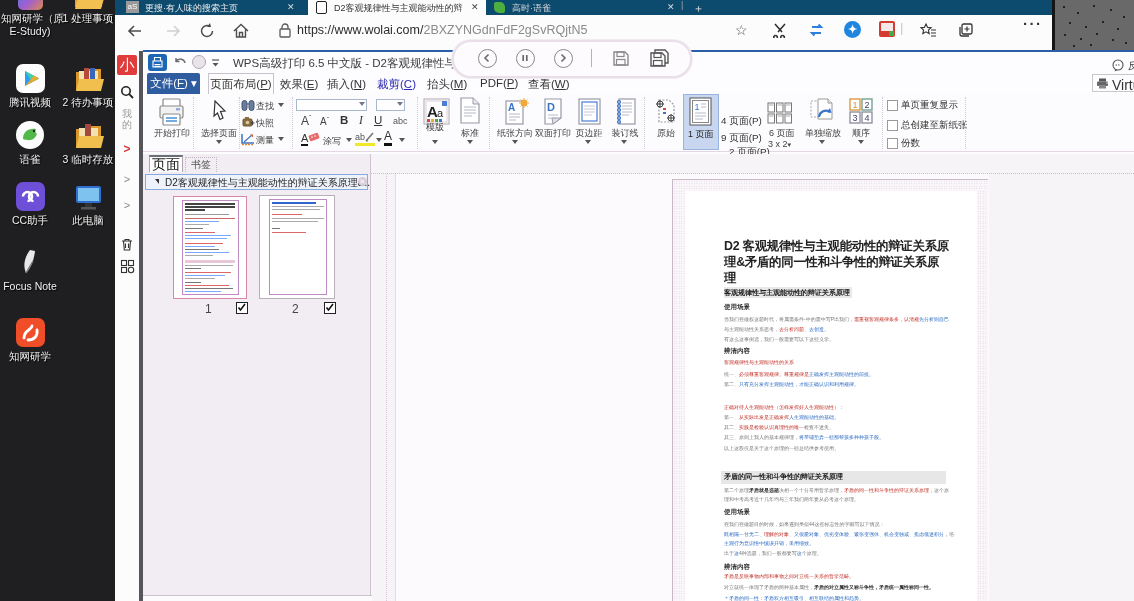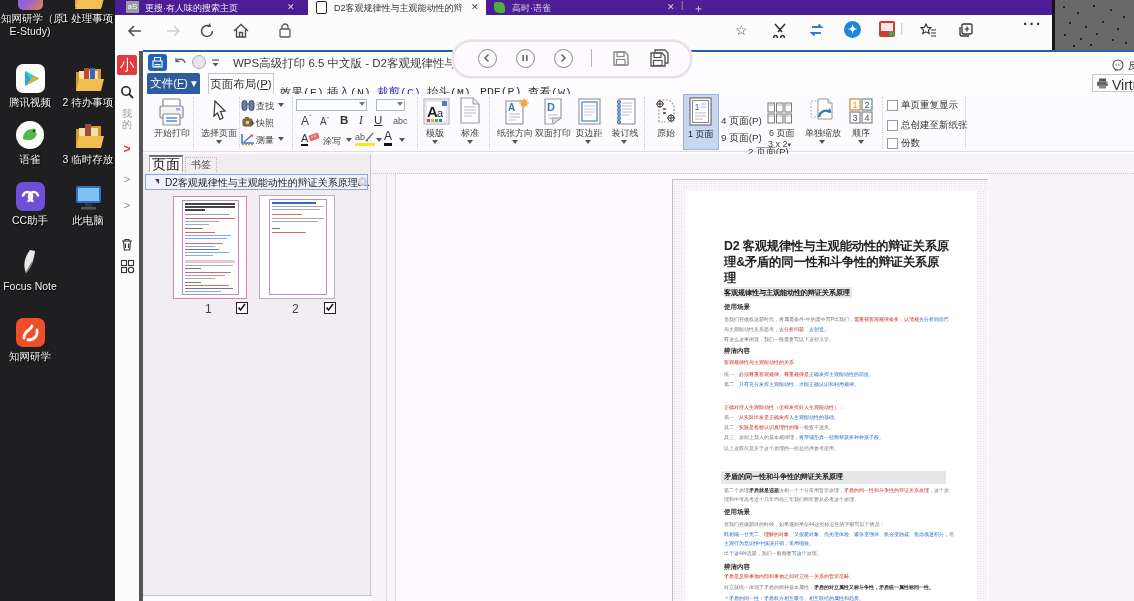--- a/index.html
+++ b/index.html
@@ -4,40 +4,40 @@
 html,body{margin:0;padding:0;}
 body{width:1134px;height:601px;overflow:hidden;position:relative;font-family:"Liberation Sans",sans-serif;background:#fff;}
 .ab{position:absolute;}
 .nw{white-space:nowrap;}
 
 #desktop{left:0;top:0;width:115px;height:601px;background:#1f1f21;overflow:hidden;}
 .dicon{position:absolute;width:58px;text-align:center;}
 .dicon .ic{margin:0 auto;width:33px;height:33px;position:relative;}
 .dicon .lb{color:#f0f0f0;font-size:10.5px;line-height:13px;margin-top:1px;text-shadow:1px 1px 1px #000;white-space:nowrap;}
 
-#tabbar{left:115px;top:0;width:937px;height:15px;background:#4c1d95;overflow:hidden;}
+#tabbar{left:115px;top:0;width:937px;height:15px;background:#0c4a6e;overflow:hidden;}
 .tab{position:absolute;top:0;height:15px;font-size:9px;color:#ececec;overflow:hidden;}
 .tabx{position:absolute;top:2px;font-size:9px;color:#d8d8d8;}
 
 #btoolbar{left:115px;top:15px;width:937px;height:36px;background:#fcfcfc;}
 .bicon{position:absolute;color:#4d4d4d;font-size:14px;line-height:20px;}
 
 #darkblock{left:1052px;top:0;width:82px;height:51px;background:#696969;border-left:3px solid #151515;box-sizing:border-box;}
 
 #minisb{left:115px;top:51px;width:24px;height:550px;background:#fdfcfd;border-right:4px solid #56565a;box-sizing:content-box;overflow:hidden;}
 .msi{position:absolute;left:0;width:24px;text-align:center;}
 
 #wps{left:143px;top:50px;width:991px;height:551px;background:#fdfcfe;border-top:2px solid #2b5fa8;box-sizing:border-box;overflow:hidden;}
 
 #wtitle{left:0;top:0px;width:991px;height:21px;}
 #wtitle .t{position:absolute;left:90px;top:4px;font-size:11.5px;color:#3a3a3a;}
 #printbtn{position:absolute;left:5px;top:2px;width:19px;height:17px;background:#1d66b5;border-radius:3px;}
 
 #wmenu{left:0;top:21px;width:991px;height:21px;font-size:11.5px;color:#333;}
-.mi{position:absolute;top:12px;font-family:Liberation Mono, monospace;}
+.mi{position:absolute;top:4px;}
 #filebtn{position:absolute;left:4px;top:0px;width:53px;height:21px;background:#2e5c9e;color:#fff;font-size:11.5px;text-align:center;line-height:21px;border-radius:2px 2px 0 0;}
 #acttab{position:absolute;left:65px;top:0px;width:64px;height:21px;background:#fdfdfe;border:1px solid #c9c2cc;border-bottom:none;text-align:center;line-height:21px;}
 
 #wtb{left:0;top:42px;width:991px;height:57px;background:#fcfbfd;border-bottom:1px solid #e2d8e4;box-sizing:content-box;font-size:9px;color:#3f3f3f;}
 .sep{position:absolute;top:3px;height:52px;border-left:1px dotted #d5c8d6;}
 .wlab{position:absolute;text-align:center;font-size:9px;color:#3f3f3f;}
 .dar{position:absolute;width:0;height:0;border-left:3px solid transparent;border-right:3px solid transparent;border-top:4px solid #555;}
 .band{background-color:#faf7fa;background-image:radial-gradient(#dcc9dc 0.55px,transparent 0.65px);background-size:2.5px 2.5px;}
 .h2{font-size:7.2px;font-weight:bold;color:#222;white-space:nowrap;letter-spacing:-0.2px;}
 .h3{font-size:6.5px;font-weight:bold;color:#333;white-space:nowrap;}
@@ -165,20 +165,21 @@
       <path d="M15.5 10 a5.5 5.5 0 1 1 -2.2-4.4" stroke="#4d4d4d" stroke-width="1.5" fill="none"></path>
       <path d="M13 2 l1 4 -4 0z" fill="#4d4d4d"></path>
     </svg>
   <svg class="ab" style="left:116px;top:6px;" width="20" height="20" viewBox="0 0 20 20">
       <path d="M3 10 L10 3.5 L17 10 M5.5 8.5 V16 h9 V8.5 M8.5 16 v-4.5 h3 V16" stroke="#4d4d4d" stroke-width="1.4" fill="none"></path>
     </svg>
   <svg class="ab" style="left:162px;top:7px;" width="16" height="17" viewBox="0 0 16 17">
       <rect x="3" y="7" width="10" height="8" rx="1" stroke="#5a5a5a" fill="none" stroke-width="1.3"></rect>
       <path d="M5 7 V5 a3 3 0 0 1 6 0 V7" stroke="#5a5a5a" fill="none" stroke-width="1.3"></path>
     </svg>
+  <div class="ab nw" style="left:182px;top:8px;font-size:12.5px;color:#2c2c2c;">https://www.wolai.com/<span style="color:#8a8a8a;">2BXZYNGdnFdF2gSvRQjtN5</span></div>
   <div class="bicon" style="left:620px;top:5px;">☆</div>
   <svg class="ab" style="left:657px;top:7px;" width="16" height="16" viewBox="0 0 16 16">
       <path d="M13 2 L6 10 M3 2 l7 8 M3.5 13.5 a1.8 1.8 0 1 0 .1 0 M10.5 13.5 a1.8 1.8 0 1 0 .1 0" stroke="#2e2e2e" stroke-width="1.5" fill="none"></path>
     </svg>
   <svg class="ab" style="left:693px;top:7px;" width="17" height="16" viewBox="0 0 17 16">
       <path d="M4 5 h9 l-2.5-2.5 M13 11 H4 l2.5 2.5" stroke="#2f7ede" stroke-width="2" fill="none"></path>
     </svg>
   <div class="ab" style="left:729px;top:6px;width:17px;height:17px;border-radius:50%;background:#1f86e0;color:#fff;font-size:11px;font-weight:bold;text-align:center;line-height:17px;">✦</div>
   <div class="ab" style="left:764px;top:6px;width:16px;height:16px;background:#d43a2f;border-radius:2px;">
       <span style="position:absolute;left:2px;top:2px;width:12px;height:8px;background:#f6e8e6;"></span>
@@ -352,21 +353,21 @@
         <rect x="1" y="1" width="25" height="25" stroke="#b0a8b0" fill="#fdfdfd"></rect>
         <rect x="3" y="3" width="21" height="21" stroke="#d8d0d8" fill="#fff"></rect>
         <text x="4" y="19" font-size="15" font-weight="bold" fill="#222">A</text>
         <text x="14" y="19" font-size="11" fill="#222">a</text>
         <rect x="19" y="3" width="5" height="5" fill="#4a7dd8"></rect>
         <rect x="4" y="21" width="3" height="3" fill="#d84a3a"></rect>
         <rect x="8" y="21" width="3" height="3" fill="#e8a83a"></rect>
         <rect x="12" y="21" width="3" height="3" fill="#4aa84a"></rect>
         <rect x="16" y="21" width="3" height="3" fill="#3a74c8"></rect>
       </svg>
-    <div class="wlab" style="left:277px;top:33px;width:30px;">模版</div>
+    <div class="wlab" style="left:277px;top:27px;width:30px;">模版</div>
     <div class="dar" style="left:289px;top:46px;"></div>
 
     <svg class="ab" style="left:317px;top:3px;" width="20" height="27" viewBox="0 0 20 27">
         <path d="M1 1 h12 l6 6 v19 h-18z" fill="#fff" stroke="#9a9aa8" stroke-width="1.2"></path>
         <path d="M13 1 v6 h6" fill="#e8e8f0" stroke="#9a9aa8"></path>
         <path d="M4 10 h12 M4 13 h12 M4 16 h12 M4 19 h8" stroke="#b8b8c8" stroke-width="1"></path>
       </svg>
     <div class="wlab" style="left:312px;top:33px;width:30px;">标准</div>
     <div class="dar" style="left:324px;top:46px;"></div>
     <div class="sep" style="left:346px;"></div>
@@ -432,21 +433,21 @@
 
     <div class="ab" style="left:540px;top:0px;width:36px;height:56px;background:#c8d7ef;border:1px solid #98b4dc;box-sizing:border-box;"></div>
     <svg class="ab" style="left:546px;top:3px;" width="23" height="29" viewBox="0 0 23 29">
         <rect x="1" y="1" width="21" height="27" fill="#fff" stroke="#555"></rect>
         <rect x="3.5" y="3.5" width="16" height="22" fill="none" stroke="#888"></rect>
         <text x="5.5" y="13" font-size="9" fill="#3a74c8">1</text>
         <path d="M12 7 h5 M12 10 h5 M6 16 h11 M6 19 h11 M6 22 h8" stroke="#b8b8c8"></path>
       </svg>
     <div class="wlab nw" style="left:545px;top:34px;color:#222;">1 页面</div>
 
-    <div class="ab nw" style="left:605px;top:4px;font-size:9.8px;color:#333;margin-top:48px;">2 页面(P)</div>
+    <div class="ab nw" style="left:586px;top:4px;font-size:9.8px;color:#333;margin-top:48px;">2 页面(P)</div>
     <div class="ab nw" style="left:578px;top:21px;font-size:9.8px;color:#333;">4 页面(P)</div>
     <div class="ab nw" style="left:578px;top:38px;font-size:9.8px;color:#333;">9 页面(P)</div>
 
     <svg class="ab" style="left:624px;top:8px;" width="26" height="23" viewBox="0 0 26 23">
         <g fill="#fff" stroke="#777">
           <rect x="1" y="1" width="6.5" height="9"></rect>
           <rect x="9.5" y="1" width="6.5" height="9"></rect>
           <rect x="18" y="1" width="6.5" height="9"></rect>
           <rect x="1" y="12" width="6.5" height="9"></rect>
           <rect x="9.5" y="12" width="6.5" height="9"></rect>

